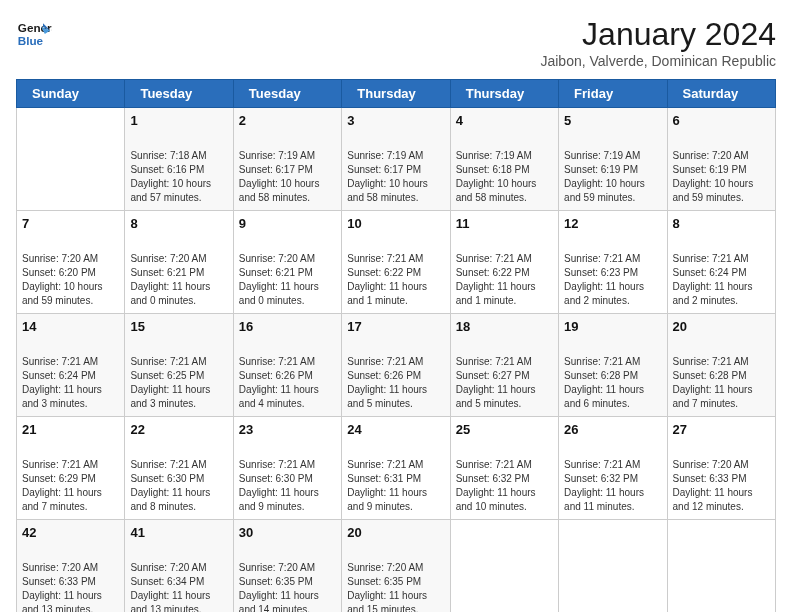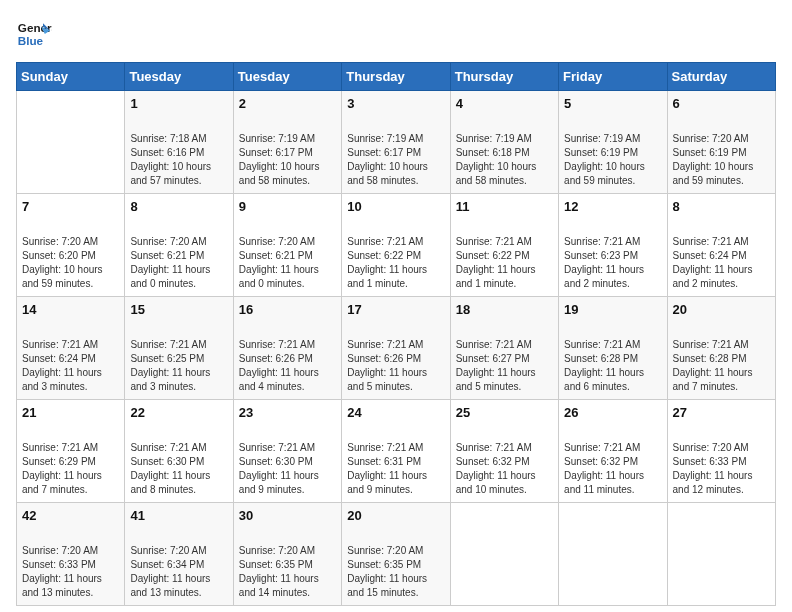--- a/index.html
+++ b/index.html
@@ -40,21 +40,21 @@
     table {
       width: 100%;
       border-collapse: collapse;
       table-layout: fixed;
     }
     thead tr th {
       background-color: #2a6ebb;
       color: #fff;
       font-size: 13px;
       font-weight: bold;
-      padding: 6px 4px;
+      padding: 6px 15px;
       text-align: left;
       border: 1px solid #1a5aa0;
     }
     tbody tr td {
       border: 1px solid #ccc;
       vertical-align: top;
       padding: 5px 5px 5px 5px;
       font-size: 10.5px;
       color: #333;
       height: 80px;
@@ -85,20 +85,22 @@
 <div class="header">
   <div class="logo">
     <svg class="logo-icon" viewBox="0 0 40 40">
       <text x="2" y="18" font-size="13" font-weight="bold" fill="#1a1a1a">General</text>
       <text x="2" y="32" font-size="13" font-weight="bold" fill="#2a6ebb">Blue</text>
       <polygon points="30,8 38,16 30,12" fill="#2a6ebb"></polygon>
       <polygon points="28,12 38,16 32,20" fill="#4a9adb"></polygon>
     </svg>
   </div>
   <div class="title-block">
+    <div class="month-title">January 2024</div>
+    <div class="subtitle">Jaibon, Valverde, Dominican Republic</div>
   </div>
 </div>
 
 <table>
   <thead>
     <tr id="days-header">
         <th>Sunday</th>
         <th>Tuesday</th>
         <th>Tuesday</th>
         <th>Thursday</th>

